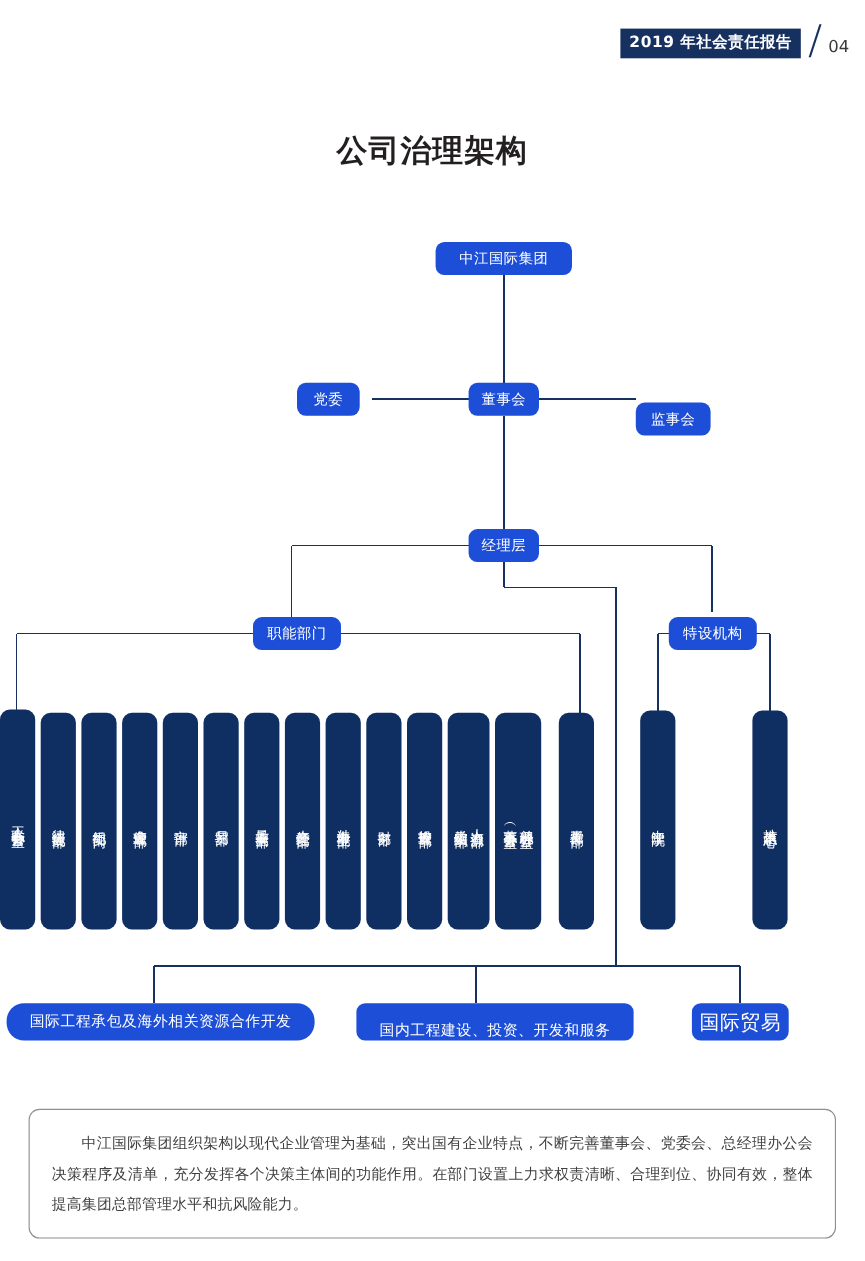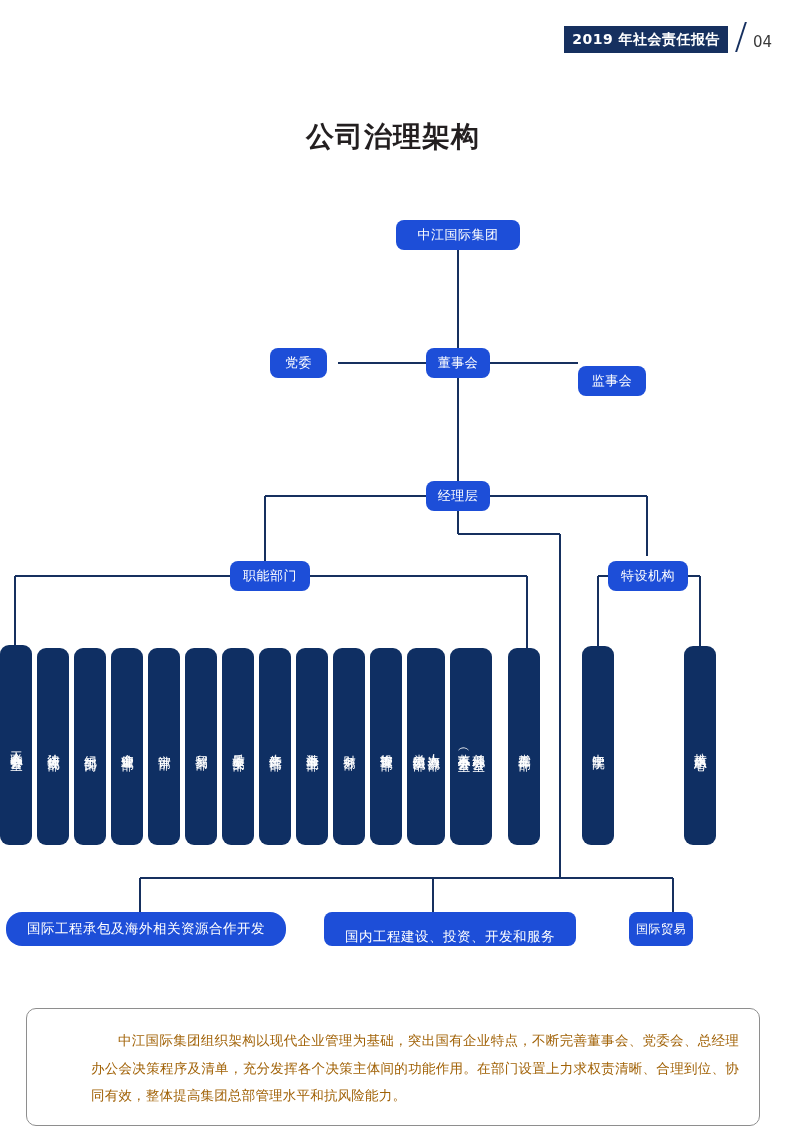--- a/index.html
+++ b/index.html
@@ -132,25 +132,24 @@
     width: 734px;
     height: 118px;
     border: 1px solid #8e8e8e;
     border-radius: 10px;
     box-sizing: border-box;
     padding: 18px 20px 0 20px;
   }
   #note-text {
     font-size: 13.5px;
     line-height: 2.05;
-    color: #a16207;
+    color: #404040;
     text-indent: 2em;
     text-align: justify;
     letter-spacing: 0.2px;
-    margin-left: 44px;
   }
 </style>
 </head>
 <body>
 
 <div id="header">
   <div id="header-tag">2019 年社会责任报告</div>
   <div id="header-slash"></div>
   <div id="header-page">04</div>
 </div>
@@ -273,21 +272,21 @@
   <div class="vnode" style="left:684px; top:646px; width:32px; height:199px;">
     <span class="vtext">技术信息中心</span>
   </div>
 
   <div class="node pill" style="left:6px; top:912px; width:280px; height:34px; font-size:13.5px;border-radius:16px;">
     <span>国际工程承包及海外相关资源合作开发</span>
   </div>
   <div class="node pill" style="left:324px; top:912px; width:252px; height:34px; font-size:13.5px;align-items:flex-end;">
     <span>国内工程建设、投资、开发和服务</span>
   </div>
-  <div class="node pill" style="left:629px; top:912px; width:64px; height:34px; font-size:12px;">
+  <div class="node pill" style="left:629px; top:912px; width:88px; height:34px; font-size:18px;">
     <span>国际贸易</span>
   </div>
 
 </div>
 
 <div id="note">
   <div id="note-text">中江国际集团组织架构以现代企业管理为基础，突出国有企业特点，不断完善董事会、党委会、总经理办公会决策程序及清单，充分发挥各个决策主体间的功能作用。在部门设置上力求权责清晰、合理到位、协同有效，整体提高集团总部管理水平和抗风险能力。</div>
 </div>
 
 </body></html>

